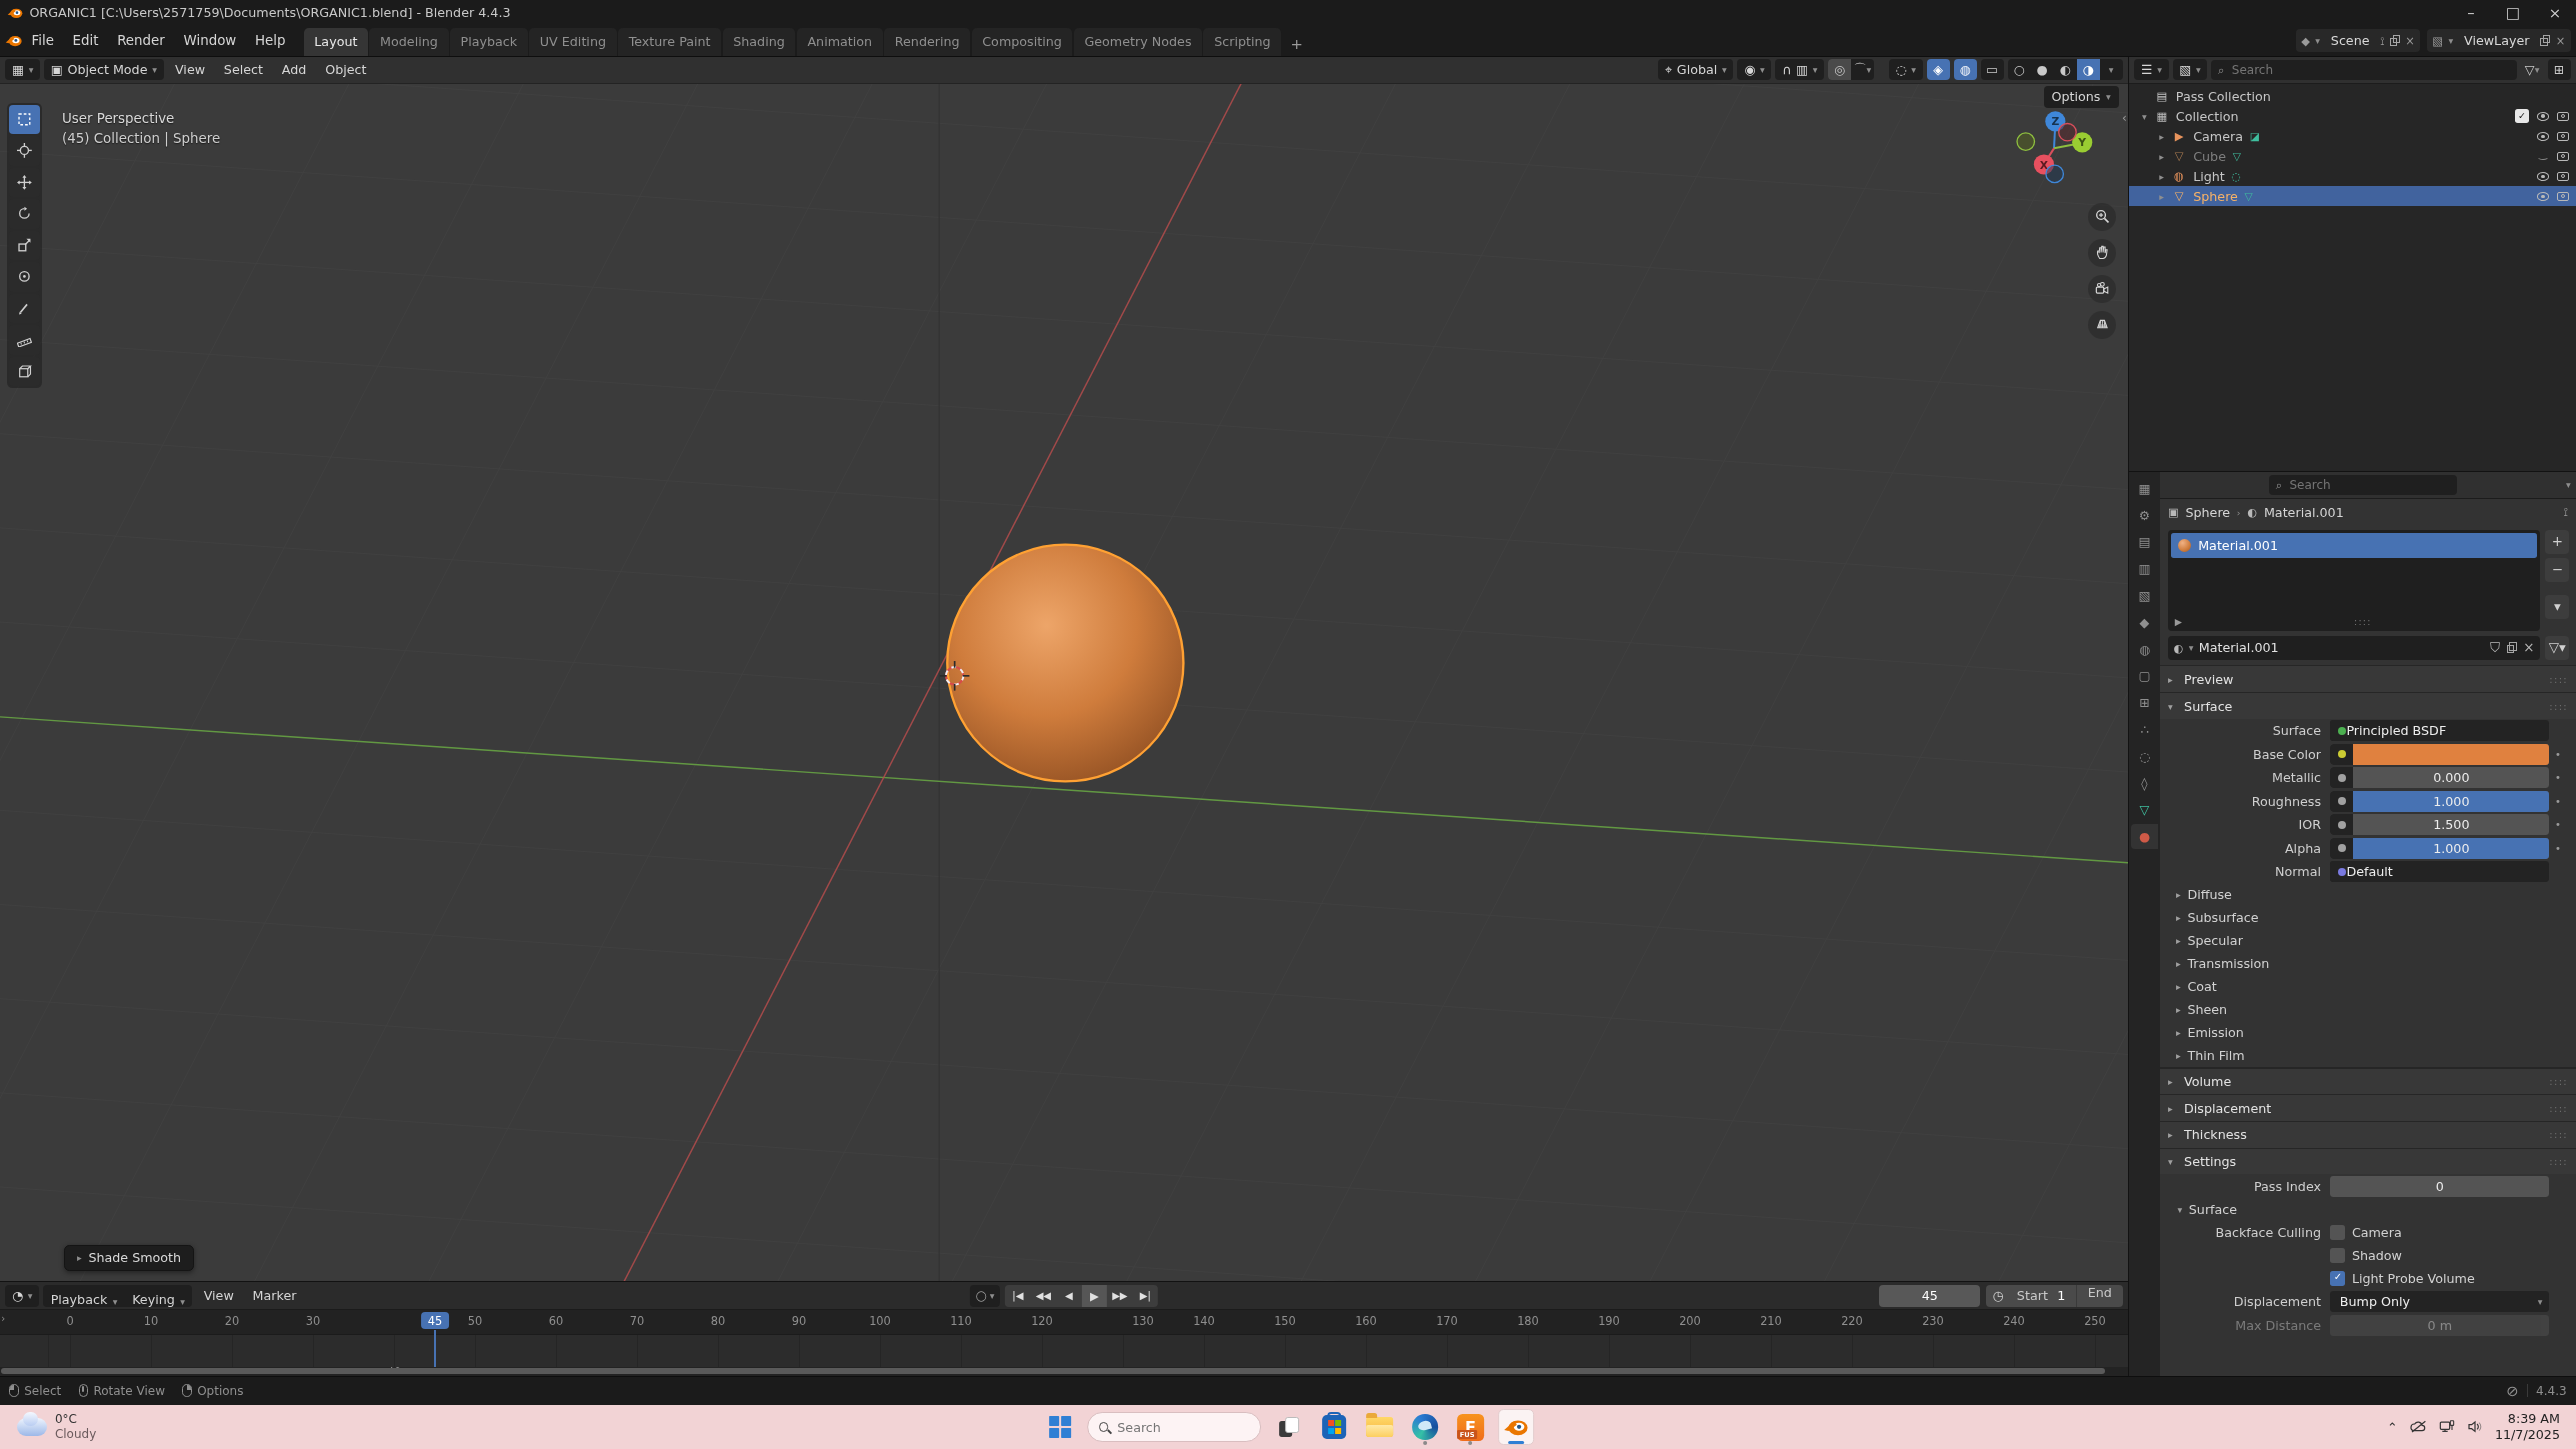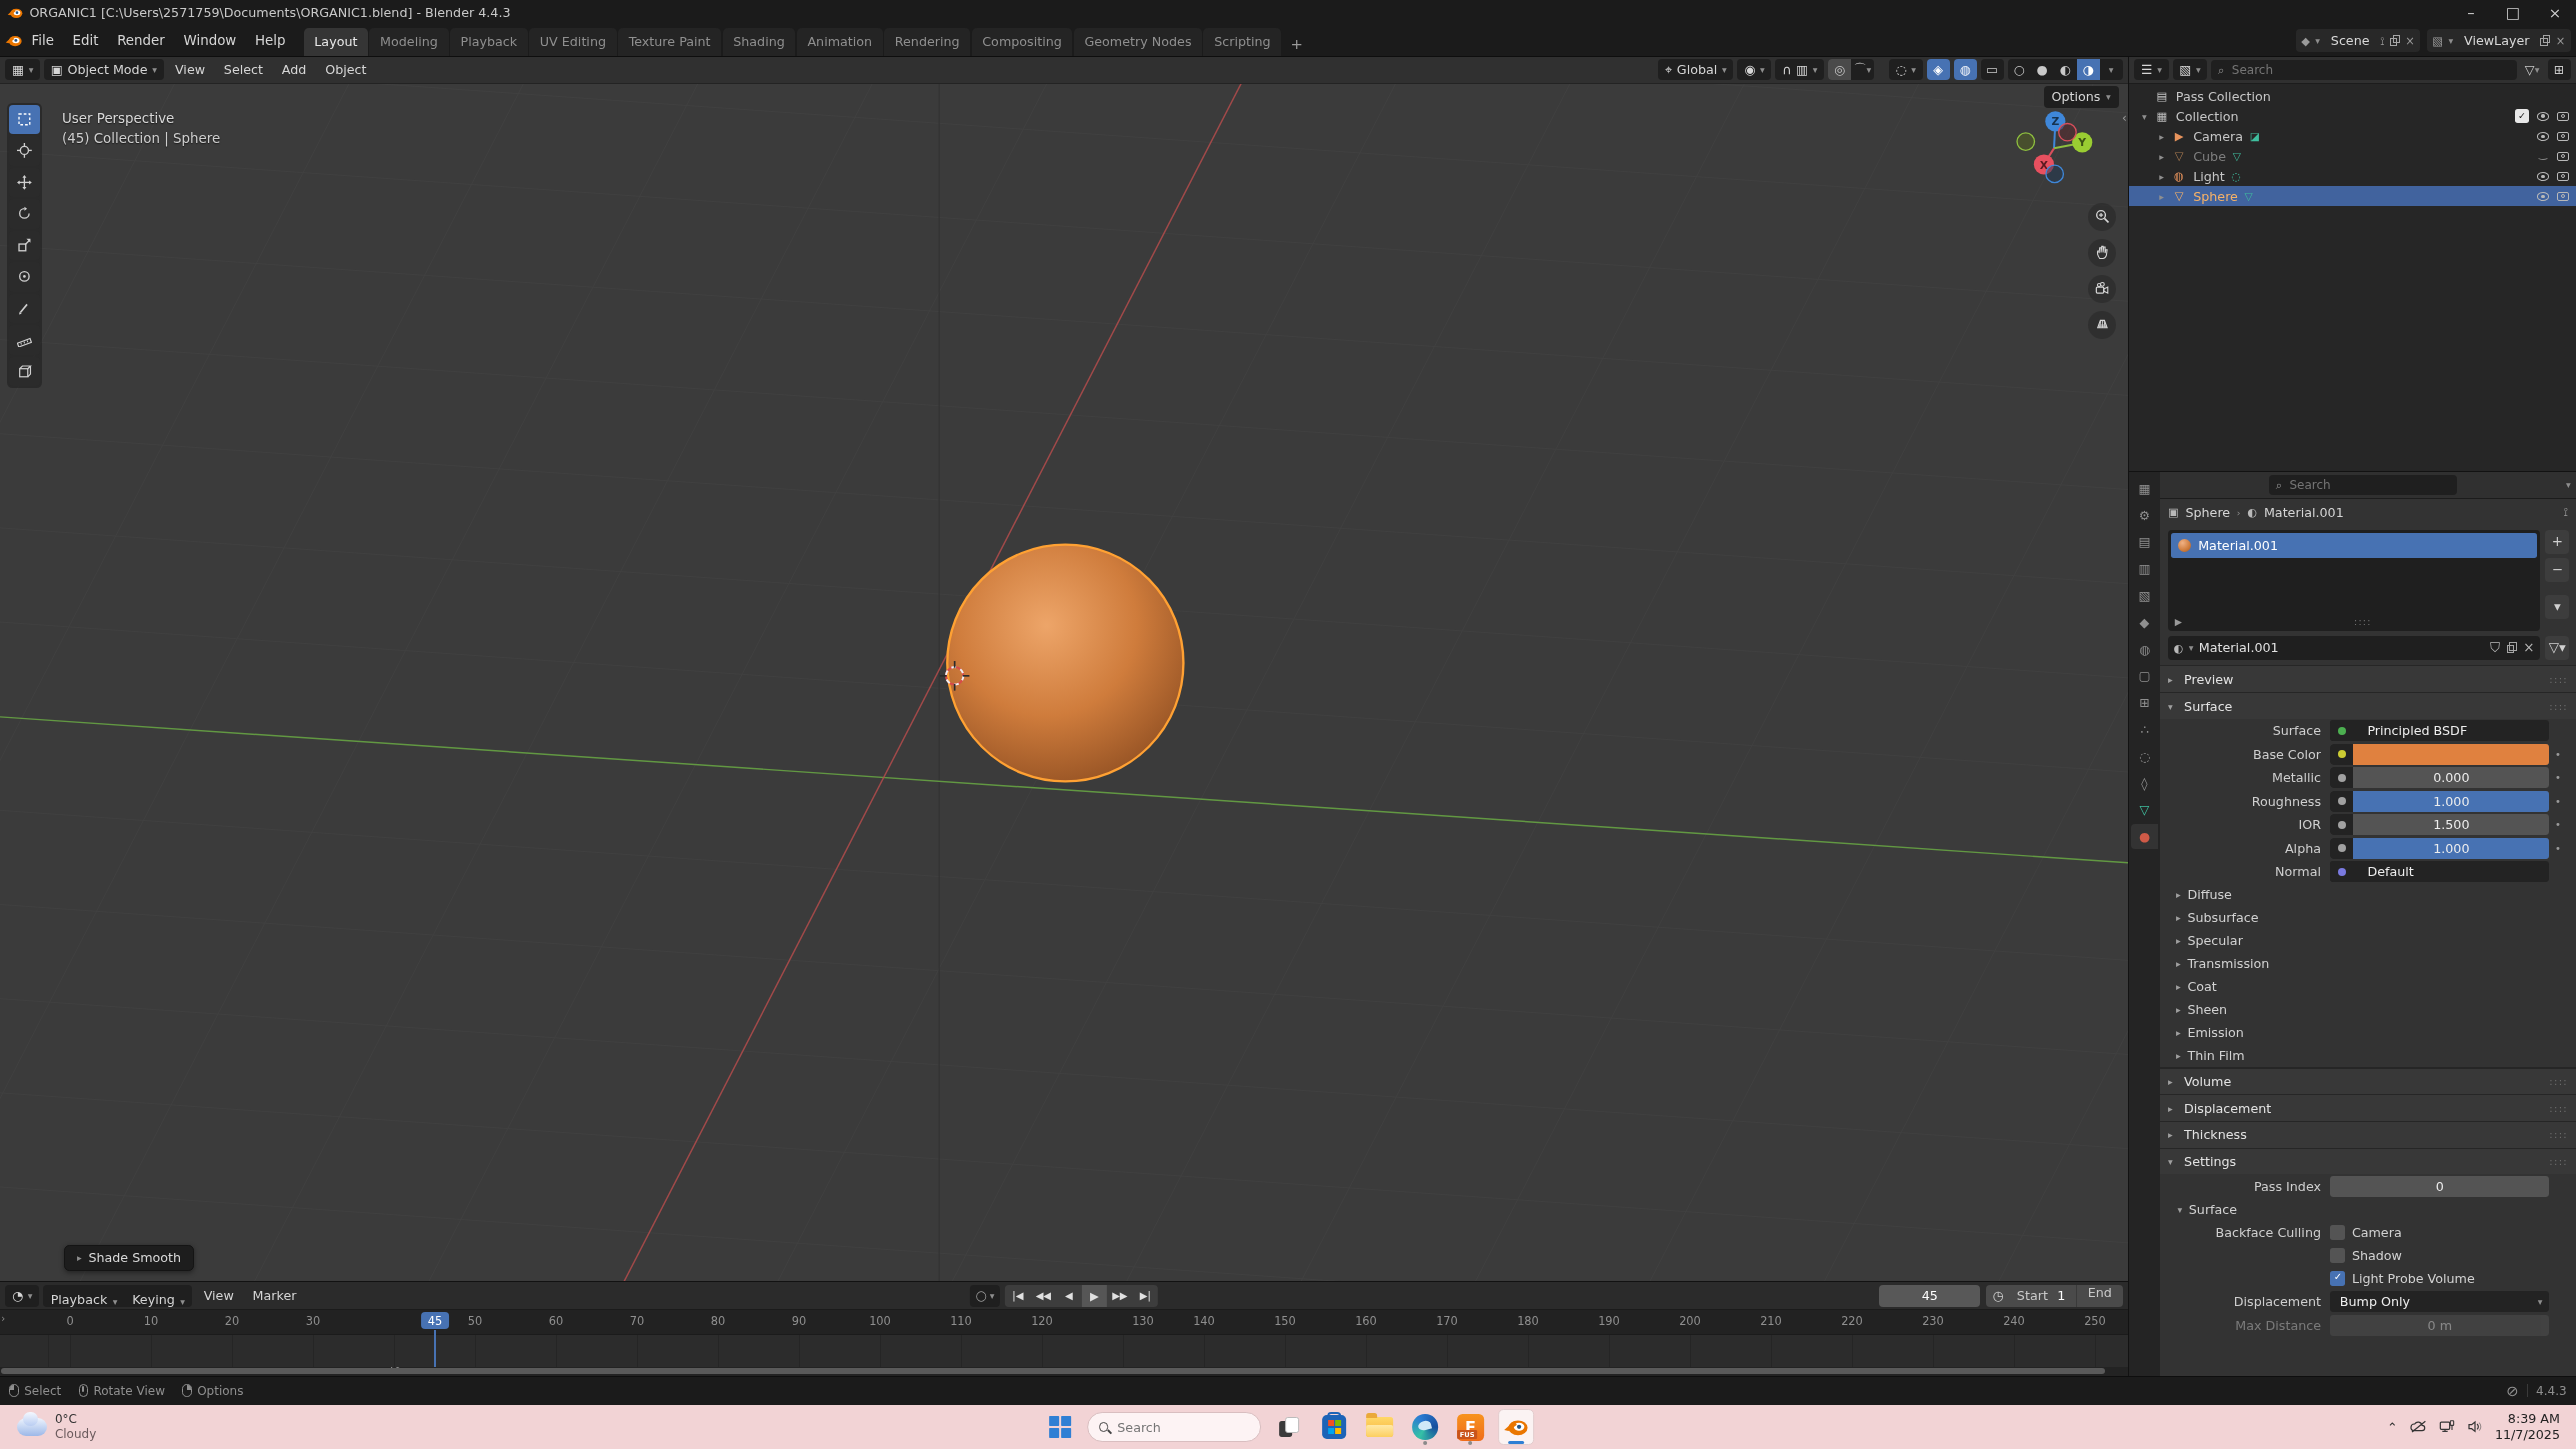--- a/index.html
+++ b/index.html
@@ -106,21 +106,21 @@
   .db-ics{display:flex;align-items:center;gap:6.7px;color:#b9b9b9;}
   .panel-sep{height:1.3px;background:#262626;}
   .phead{height:25.5px;display:flex;align-items:center;gap:6.7px;padding:0 8px;color:#e3e3e3;font-size:12.7px;background:#383838;}
   .phead .car{color:#9f9f9f;font-size:9.4px;width:9.4px;}
   .phead .grip{margin-left:auto;color:#6f6f6f;letter-spacing:1.3px;font-size:10px;}
   .prow{display:flex;align-items:center;height:23.5px;padding-right:9.4px;}
   .plabel{width:161px;text-align:right;margin-right:9.4px;color:#cfcfcf;font-size:12.7px;flex:none;}
   .pfield{flex:1;height:21px;background:#545454;border-radius:3.4px;position:relative;display:flex;align-items:center;justify-content:center;color:#eee;font-size:12.7px;overflow:hidden;}
   .pfield .fill{position:absolute;left:0;top:0;bottom:0;background:#4772b3;}
   .pfield .val{position:relative;z-index:1;}
-  .pfield.menu{background:#232323;justify-content:flex-start;padding-left:37px;}
+  .pfield.menu{background:#232323;justify-content:flex-start;padding-left:16px;}
   .socket{position:absolute;left:0;top:0;bottom:0;width:23px;background:#232323;display:flex;align-items:center;justify-content:center;z-index:1;}
   .socket i{width:8px;height:8px;border-radius:50%;display:block;}
   .pfield.has-socket{padding-left:23px;}
   .anim-dot{width:17.4px;text-align:center;color:#9a9a9a;font-size:10px;flex:none;}
   .subpanel{height:23px;display:flex;align-items:center;gap:6.7px;padding:0 16px;color:#d2d2d2;font-size:12.7px;}
   .subpanel .car{color:#9f9f9f;font-size:9.4px;}
   .setting-indent{padding-left:17.4px;}
   .check-row{display:flex;align-items:center;height:23px;padding-right:9.4px;}
   .check-box{width:14.8px;height:14.8px;border-radius:2.7px;background:#545454;margin-right:6.7px;position:relative;flex:none;}
   .check-box.checked{background:#4772b3;}

